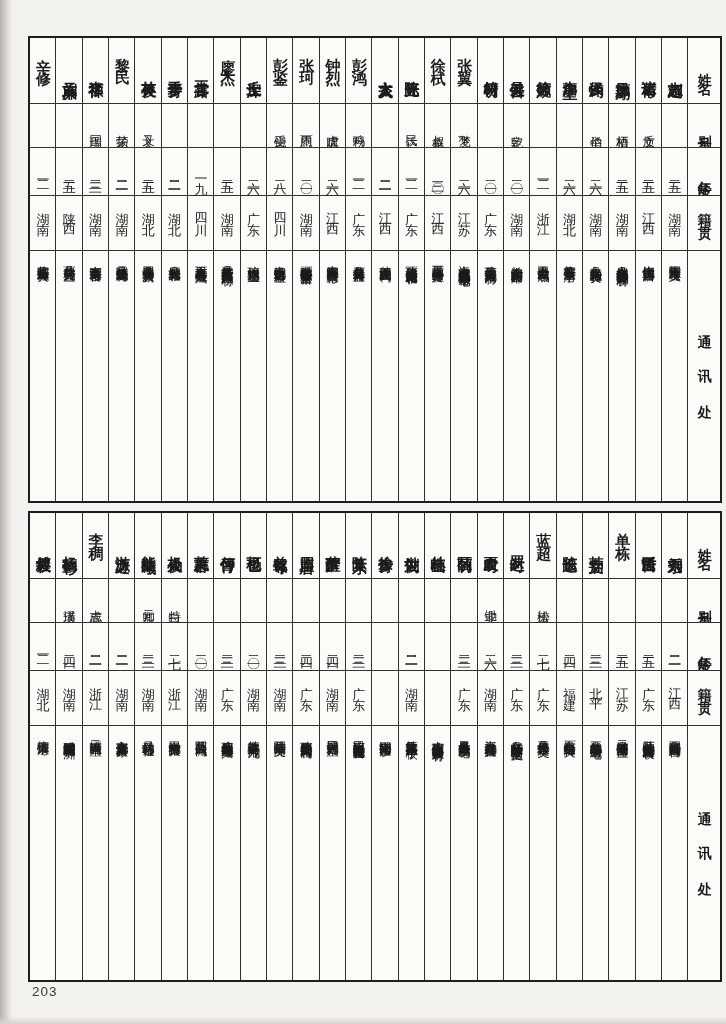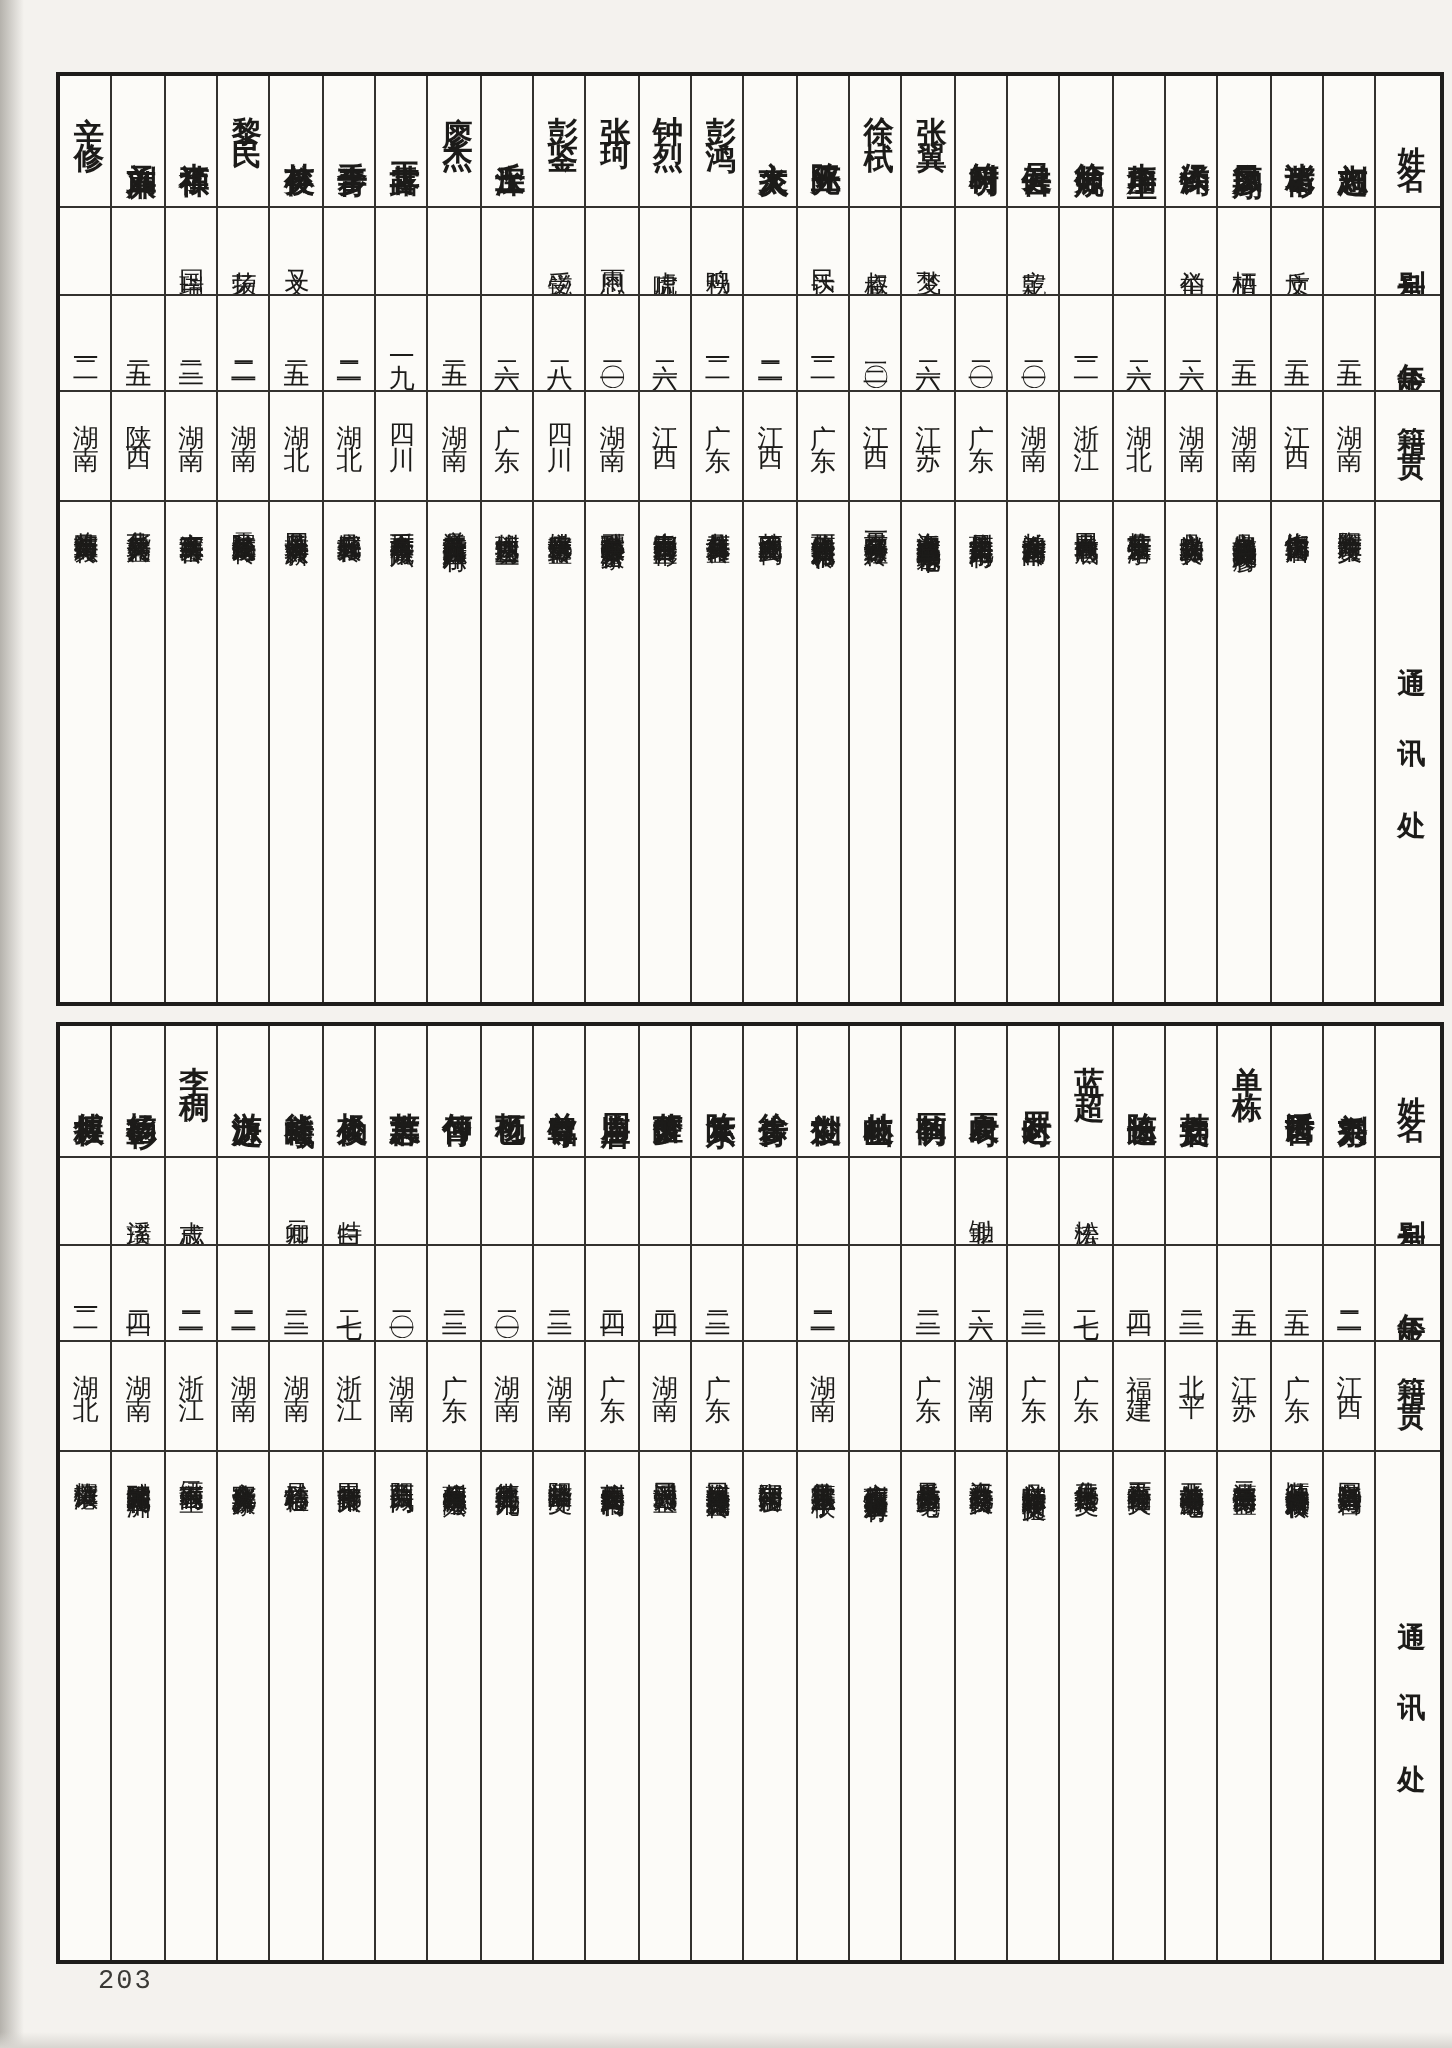--- a/index.html
+++ b/index.html
@@ -37,23 +37,23 @@
   .c-alias,.h-alias{height:44px;border-bottom:1px solid #33312e;font-size:12.5px;letter-spacing:1px;}
   .c-age,.h-age{height:48px;border-bottom:1px solid #33312e;font-size:13px;letter-spacing:1px;}
   .c-native,.h-native{height:55px;border-bottom:1px solid #33312e;font-size:13px;letter-spacing:11px;padding-top:6px;justify-content:flex-start;}
   .c-address,.h-address{flex:1;font-size:12.3px;letter-spacing:0.5px;justify-content:flex-start;padding-top:5px;}
   .h-name{letter-spacing:9px;font-size:14px;}
   .h-alias,.h-age{font-weight:700;font-size:14px;letter-spacing:2px;}
   .h-native{font-weight:700;font-size:14px;letter-spacing:13px;}
   .h-address{font-weight:700;font-size:14px;letter-spacing:36px;justify-content:center;padding-top:0;}
   .n2{letter-spacing:13px;padding-top:8px;justify-content:flex-start;}
   .page-number{
-    position:absolute;left:49px;top:984px;
+    position:absolute;left:32px;top:984px;
     font-size:13.5px;color:#3a3935;letter-spacing:1px;
-    font-family:Liberation Mono, monospace;
+    font-family:Liberation Sans, sans-serif;
   }
 </style>
 </head>
 <body>
 
 <div class="scan-edge-left"></div>
 <div class="scan-edge-bottom"></div>
 
 <div id="table-top" class="vtable">
     <div class="col header-col">

